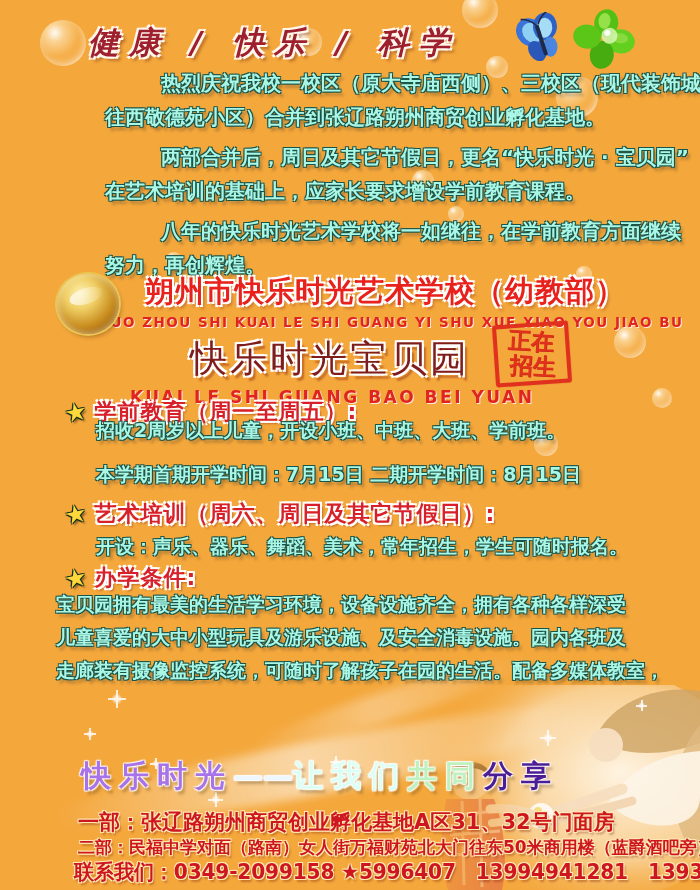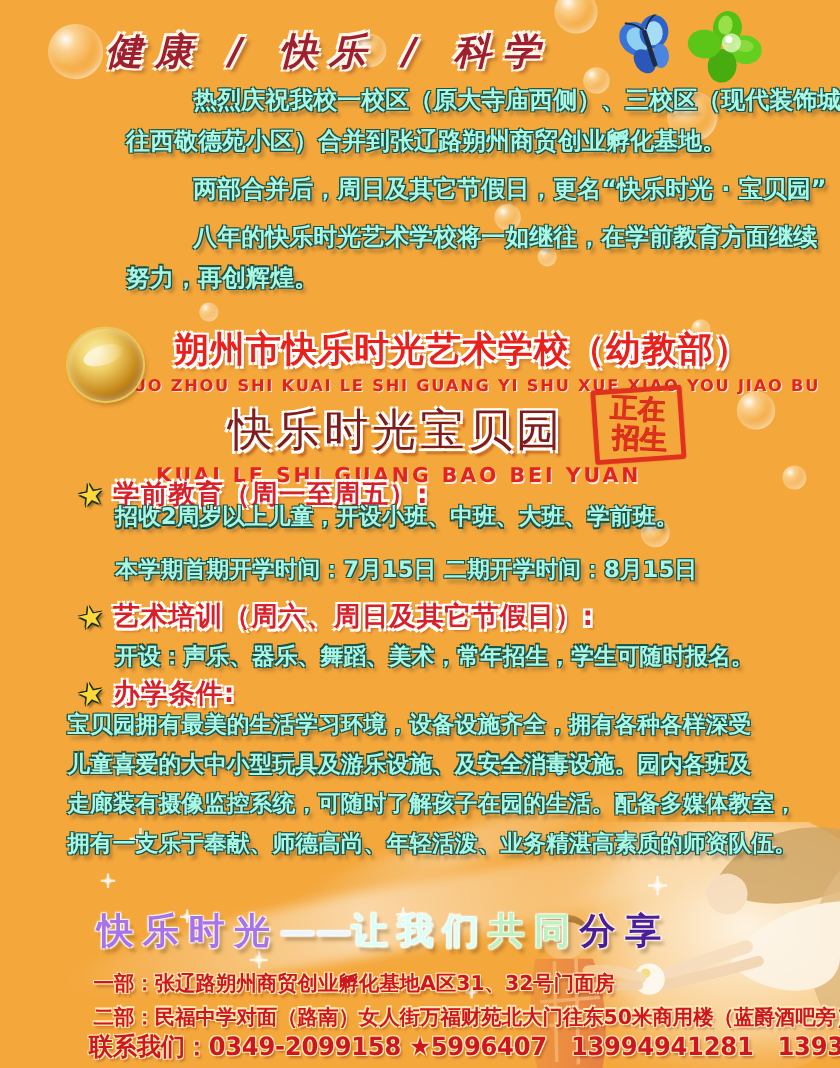--- a/index.html
+++ b/index.html
@@ -109,21 +109,21 @@
     text-shadow:-1px -1px 1px rgba(255,255,255,.85), 1px -1px 1px rgba(255,255,255,.85),
                 -1px 1px 1px rgba(255,255,255,.85), 1px 1px 1px rgba(255,255,255,.85),
                 3px 4px 3px rgba(90,60,20,.35);
   }
   .sg1{ color:#a873e8; } .sg2{ color:#eef6ff; letter-spacing:0; } .sg3{ color:#dcfff5; } .sg4{ color:#bdf2c0; } .sg5{ color:#4c1d95; }
   
   .footer-line{
     position:absolute; white-space:nowrap; font-weight:bold; color:#cd1620;
     text-shadow:-1px -1px 0 #ffe9b4, 1px -1px 0 #ffe9b4, -1px 1px 0 #ffe9b4, 1px 1px 0 #ffe9b4, 2px 3px 2px rgba(120,30,10,.35);
   }
-  .f1{ left:78px; top:808px; font-size:17px; }
+  .f1{ left:78px; top:808px; font-size:21px; }
   .f2{ left:78px; top:836px; font-size:17px; }
   .f3{ left:74px; top:858px; font-size:21px; letter-spacing:-0.2px; transform:scaleX(.96); transform-origin:left; }
   
   .photo{ position:absolute; right:0; bottom:0; width:300px; height:205px; }
   .icon-top{ position:absolute; }
 </style>
 </head>
 <body>
 
 <div class="poster">
@@ -215,20 +215,21 @@
     </g>
   </svg>
 
   <div class="intro">
     <div class="para">
       <div class="cyan indent">热烈庆祝我校一校区（原大寺庙西侧）、三校区（现代装饰城</div>
       <div class="cyan">往西敬德苑小区）合并到张辽路朔州商贸创业孵化基地。</div>
     </div>
     <div class="para">
       <div class="cyan indent">两部合并后，周日及其它节假日，更名“快乐时光 · 宝贝园”</div>
+      <div class="cyan">在艺术培训的基础上，应家长要求增设学前教育课程。</div>
     </div>
     <div class="para">
       <div class="cyan indent">八年的快乐时光艺术学校将一如继往，在学前教育方面继续</div>
       <div class="cyan">努力，再创辉煌。</div>
     </div>
   </div>
 
   <div class="school-row">
     <div class="medal"></div>
     <div class="school-title">朔州市快乐时光艺术学校（幼教部）</div>
@@ -255,21 +256,20 @@
   </div>
   <div class="body-line cyan" style="left:96px; top:534px;">开设：声乐、器乐、舞蹈、美术，常年招生，学生可随时报名。</div>
 
   <div class="section-head" style="left:64px; top:562px;">
     <span class="star">★</span><span class="red-head">办学条件:</span>
   </div>
   <div class="cond">
     <div class="cyan">宝贝园拥有最美的生活学习环境，设备设施齐全，拥有各种各样深受</div>
     <div class="cyan">儿童喜爱的大中小型玩具及游乐设施、及安全消毒设施。园内各班及</div>
     <div class="cyan">走廊装有摄像监控系统，可随时了解孩子在园的生活。配备多媒体教室，</div>
-    <div class="cyan">拥有一支乐于奉献、师德高尚、年轻活泼、业务精湛高素质的师资队伍。</div>
   </div>
 
   <div class="slogan">
     <span class="sg1">快乐时光</span><span class="sg2">——</span><span class="sg3">让我们</span><span class="sg4">共同</span><span class="sg5">分享</span>
   </div>
 
   <div class="footer-line f1">一部：张辽路朔州商贸创业孵化基地A区31、32号门面房</div>
   <div class="footer-line f2">二部：民福中学对面（路南）女人街万福财苑北大门往东50米商用楼（蓝爵酒吧旁）</div>
   <div class="footer-line f3">
     <span>联系我们：</span><span>0349-2099158 ★5996407　13994941281　13934425250</span>

